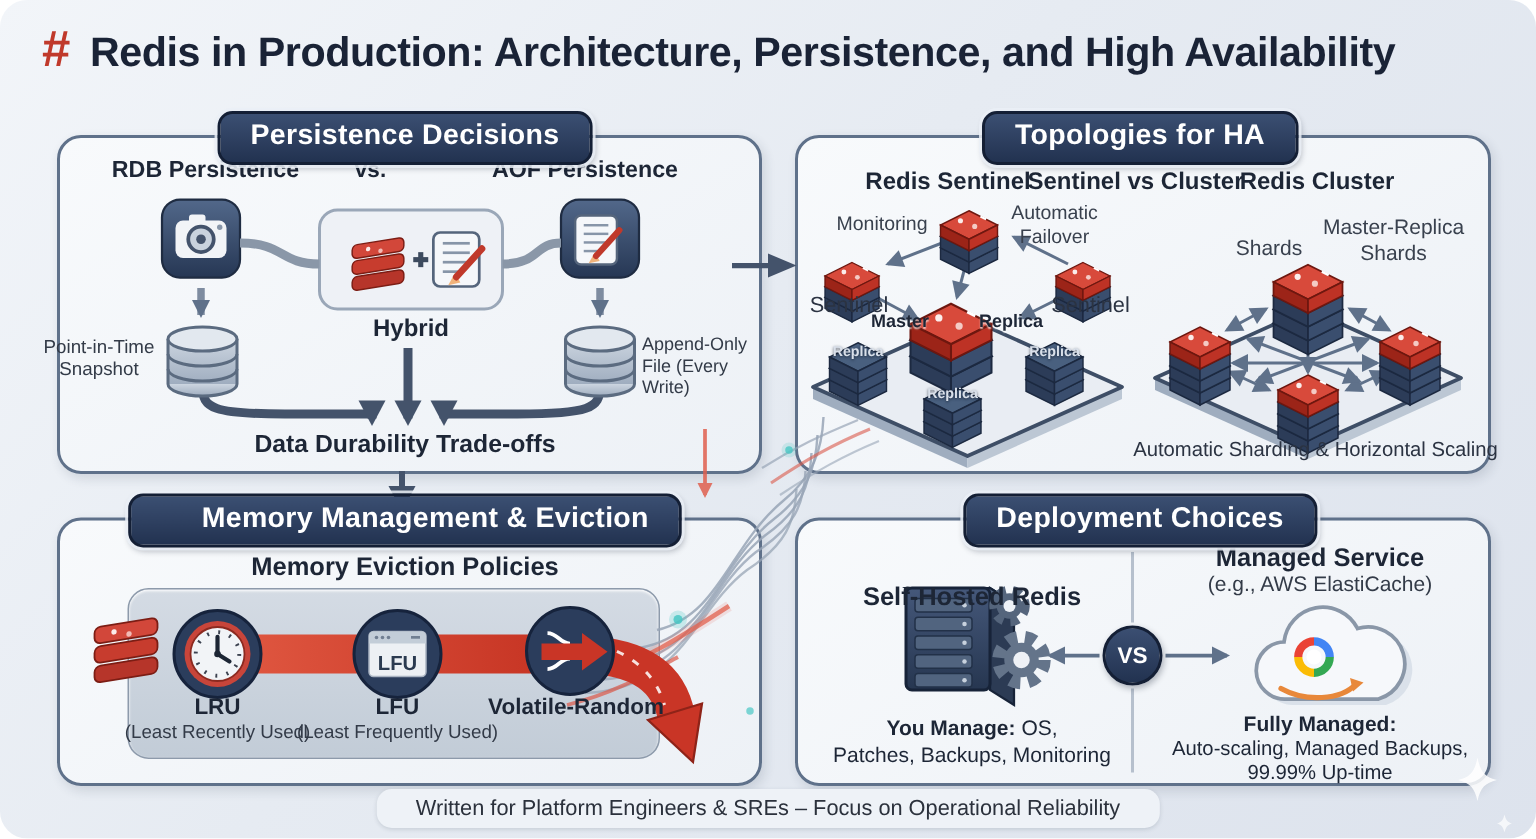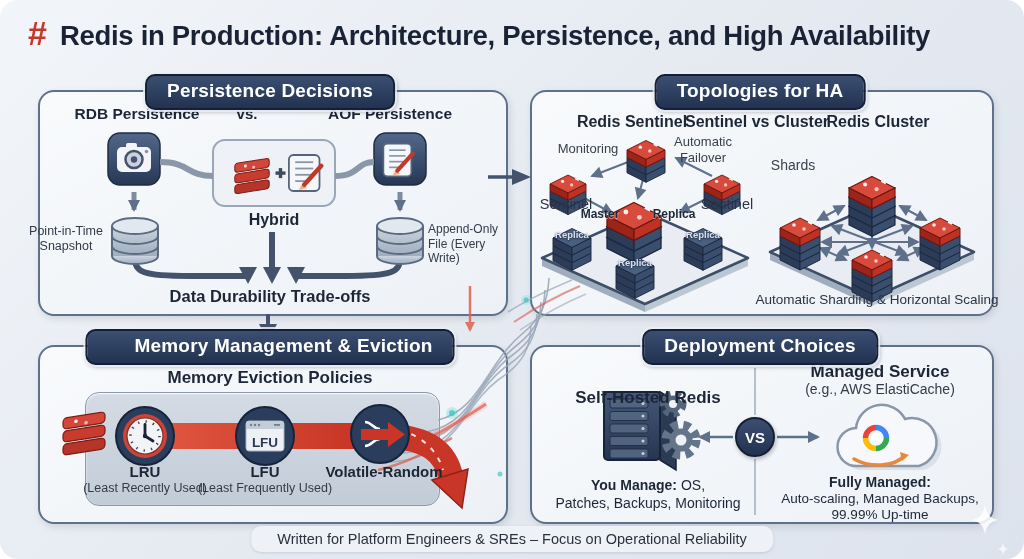--- a/index.html
+++ b/index.html
@@ -360,21 +360,22 @@
   <div class="lb ctr b" style="left:878px;top:112px;font-size:16px;">Redis Cluster</div>
   <div class="lb ctr" style="left:588px;top:141px;font-size:13px;color:#39414e;">Monitoring</div>
   <div class="lb ctr wrapc" style="left:703px;top:134px;font-size:13px;width:78px;white-space:normal;color:#39414e;">Automatic Failover</div>
   <div class="lb ctr" style="left:566px;top:196px;font-size:14.5px;color:#2b3342;">Sentinel</div>
   <div class="lb ctr" style="left:727px;top:196px;font-size:14.5px;color:#2b3342;">Sentinel</div>
   <div class="lb ctr b" style="left:600px;top:207px;font-size:12px;text-shadow:0 1px 1px rgba(255,255,255,.7);">Master</div>
   <div class="lb ctr b" style="left:674px;top:207px;font-size:12px;text-shadow:0 1px 1px rgba(255,255,255,.7);">Replica</div>
   <div class="lb ctr facelab" style="left:572px;top:229px;font-size:9.5px;">Replica</div>
   <div class="lb ctr facelab" style="left:703px;top:229px;font-size:9.5px;">Replica</div>
   <div class="lb ctr facelab" style="left:635px;top:257px;font-size:9.5px;">Replica</div>
-  <div class="lb ctr" style="left:793px;top:157px;font-size:14px;color:#39414e;">Shards</div>
+  <div class="lb ctr" style="left:846px;top:157px;font-size:14px;color:#39414e;">Shards</div>
+  <div class="lb ctr wrapc" style="left:929px;top:143px;font-size:14px;width:118px;white-space:normal;color:#39414e;">Master-Replica Shards</div>
   <div class="lb ctr b" style="left:270px;top:368px;font-size:17px;">Memory Eviction Policies</div>
 
   <div class="lb ctr" style="left:877px;top:292px;font-size:13.5px;color:#2b3342;">Automatic Sharding &amp; Horizontal Scaling</div>
   <div class="lb ctr b" style="left:145px;top:463px;font-size:15px;">LRU</div>
   <div class="lb ctr" style="left:145px;top:481px;font-size:12.5px;color:#333b48;">(Least Recently Used)</div>
   <div class="lb ctr b" style="left:265px;top:463px;font-size:15px;">LFU</div>
   <div class="lb ctr" style="left:265px;top:481px;font-size:12.5px;color:#333b48;">(Least Frequently Used)</div>
   <div class="lb ctr b" style="left:384px;top:463px;font-size:15px;">Volatile-Random</div>
 
   <div class="lb ctr b" style="left:648px;top:364px;font-size:17px;margin-top:24px;">Self-Hosted Redis</div>

